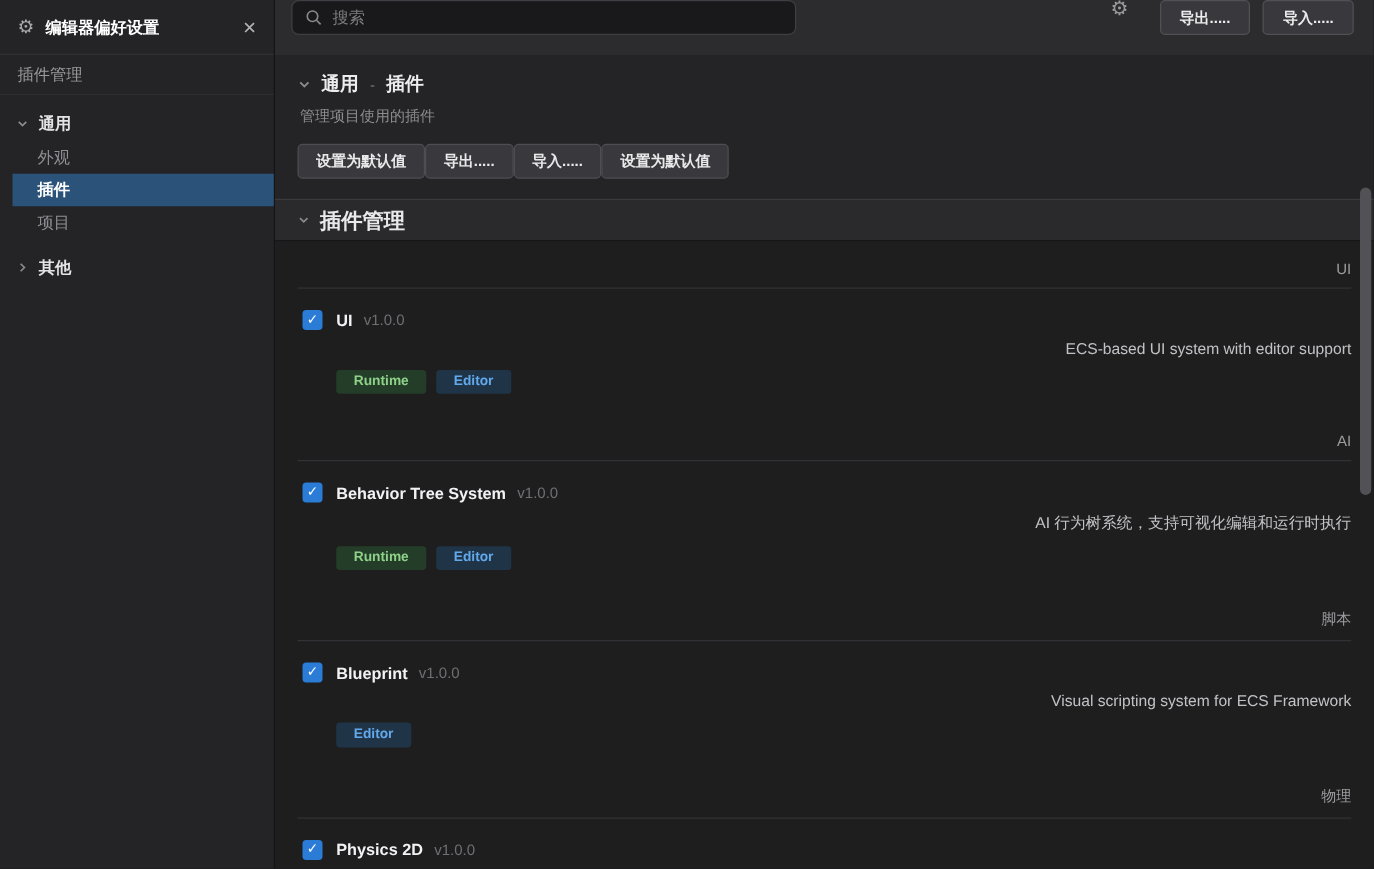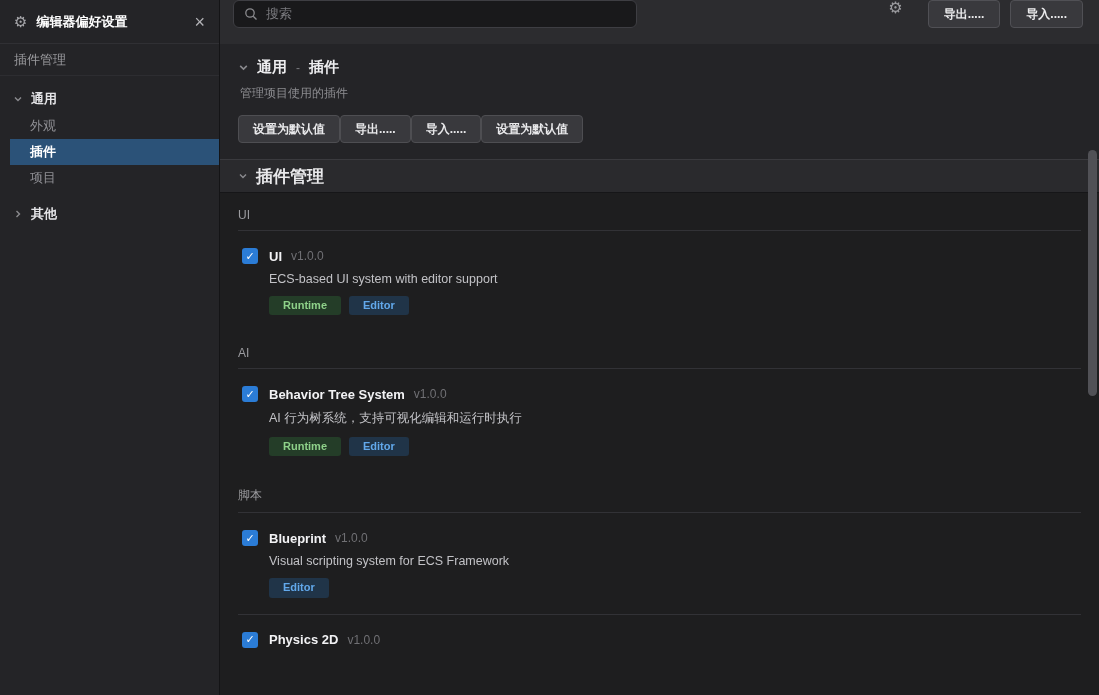--- a/index.html
+++ b/index.html
@@ -73,21 +73,21 @@
     display:flex; align-items:center; white-space:nowrap;
   }
 
   .section-header {
     height:34px; flex:0 0 34px; background:#2a2a2d;
     border-top:1px solid #3a3a3e; border-bottom:1px solid #161618;
     display:flex; align-items:center; padding:0 18px;
   }
   .section-title { color:#e9e9eb; font-size:17px; font-weight:bold; }
 
-  .list { flex:1; overflow:hidden; padding:0 18px; background:#1e1e1f; }
+  .list { flex:1; overflow:hidden; padding:0 18px; background:#1e1e1f;text-align:right; }
   .category-label { padding:15px 0 8px 0; color:#9c9ca0; font-size:12px; }
   .cat-divider { height:1px; background:#323236; }
   .plugin { padding:17px 0 16px 4px; }
   .plugin-head { display:flex; align-items:center; }
   .checkbox {
     width:16px; height:16px; background:#2b7cd6; border-radius:3px;
     display:flex; align-items:center; justify-content:center;
     color:#ffffff; font-size:11px; line-height:1;
   }
   .plugin-name { margin-left:11px; color:#f2f2f4; font-size:13px; font-weight:bold; }
@@ -226,20 +226,21 @@
           <span class="checkbox">✓</span>
           <span class="plugin-name">Blueprint</span>
           <span class="plugin-version">v1.0.0</span>
         </div>
         <div class="plugin-desc">Visual scripting system for ECS Framework</div>
         <div class="badges">
           <span class="badge editor">Editor</span>
         </div>
       </div>
 
+      <div class="category-label">物理</div>
       <div class="cat-divider"></div>
       <div class="plugin">
         <div class="plugin-head">
           <span class="checkbox">✓</span>
           <span class="plugin-name">Physics 2D</span>
           <span class="plugin-version">v1.0.0</span>
         </div>
 
       </div>
 

